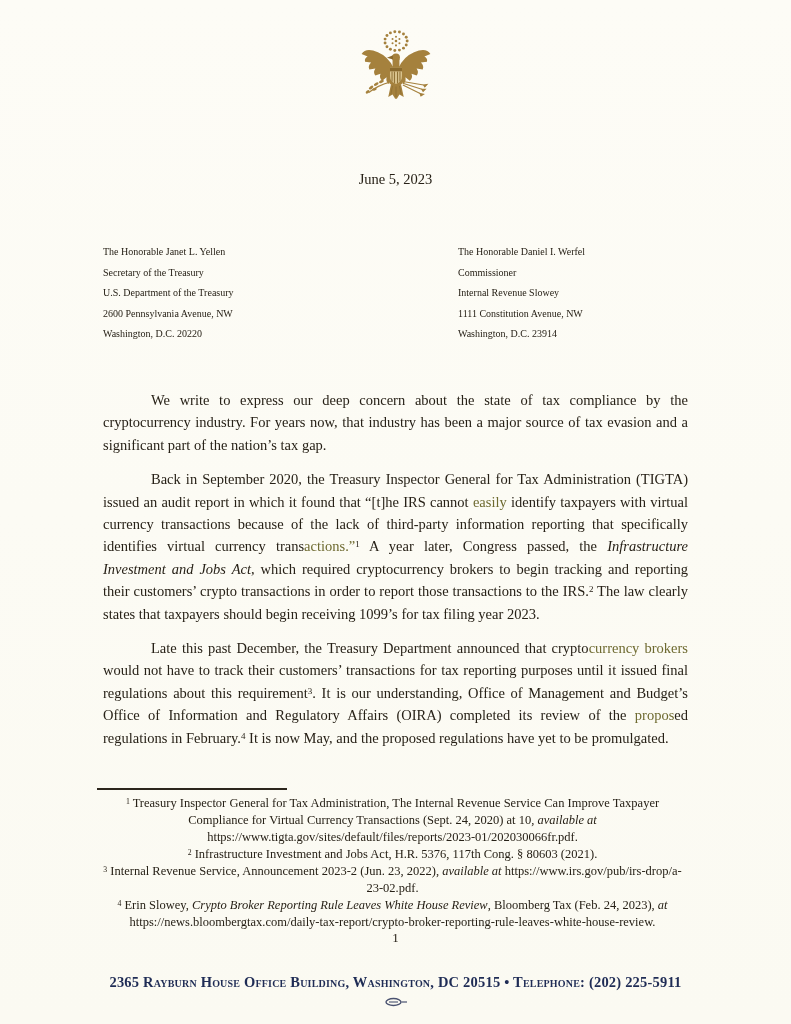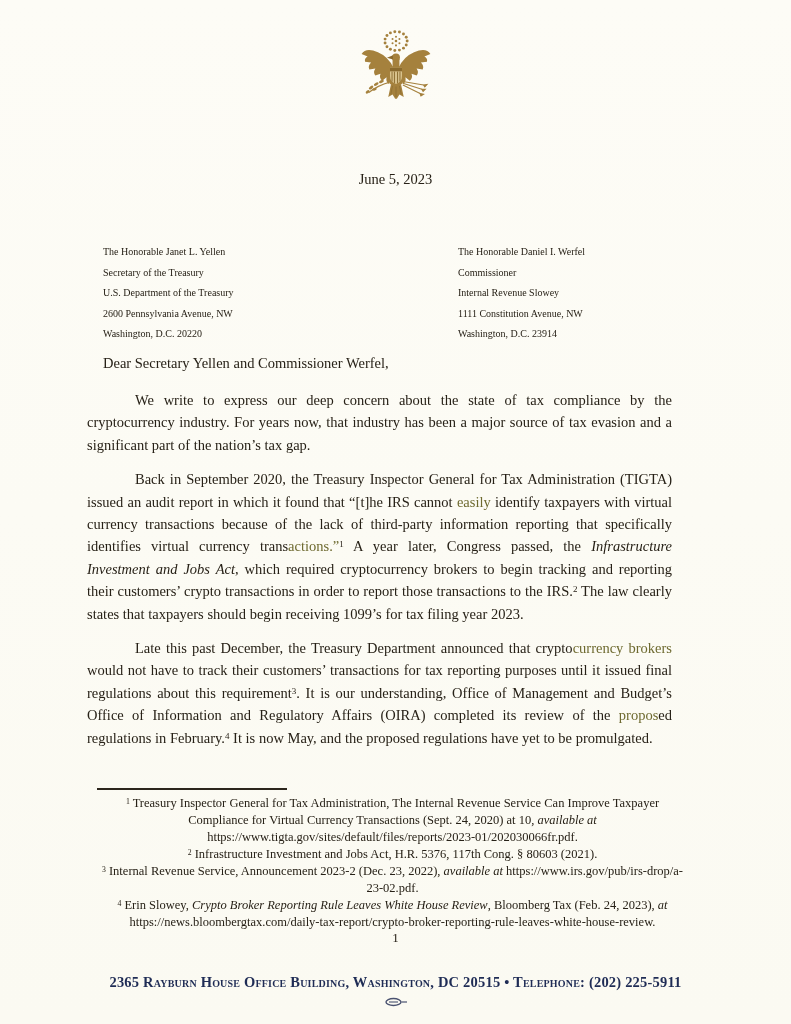--- a/index.html
+++ b/index.html
@@ -19,21 +19,21 @@
     position:absolute;top:122px;left:41px;right:43px;
     display:flex;justify-content:space-between;align-items:baseline;
     color:var(--navy);font-weight:bold;font-size:18px;
     font-variant:small-caps;letter-spacing:.3px;
   }
   .date-line{position:absolute;top:171px;left:0;width:100%;text-align:center;font-size:14.5px;}
   .addresses{position:absolute;top:212px;left:103px;right:60px;display:flex;font-size:10px;line-height:20.6px;margin-top:30px;}
   .addr-col-1{width:355px;flex:0 0 355px;}
   .addr-col-2{flex:1;}
   .salutation{position:absolute;top:355px;left:103px;font-size:14.5px;}
-  .letter-body{position:absolute;top:389px;left:87px;width:585px;font-size:14.5px;line-height:22.4px;}
+  .letter-body{position:absolute;top:389px;left:103px;width:585px;font-size:14.5px;line-height:22.4px;}
   .para{margin:0 0 12px 0;text-indent:48px;text-align:justify;}
   .para i{font-style:italic;}
   sup{font-size:.62em;line-height:0;position:relative;top:-.45em;vertical-align:baseline;}
   .tint{color:var(--scan-tint);}
   .footnotes{position:absolute;top:788px;left:97px;width:591px;font-size:12.5px;line-height:17px;text-align:center;}
   .fn-divider{width:190px;border-top:2px solid #2c261d;margin-bottom:5px;}
   .fn{margin:0;}
   .fn i{font-style:italic;}
   .page-number{position:absolute;top:930px;left:0;width:100%;text-align:center;font-size:13px;}
   .footer-line{
@@ -126,33 +126,32 @@
     </div>
     <div class="addr-col-2">
       <div>The Honorable Daniel I. Werfel</div>
       <div>Commissioner</div>
       <div>Internal Revenue Slowey</div>
       <div>1111 Constitution Avenue, NW</div>
       <div>Washington, D.C. 23914</div>
     </div>
   </div>
 
-  <div class="salutation">Dear Secretary Yellen and Commissioner Werfel,</div>
 
   <div class="letter-body">
     <p class="para"><span>We write to express our deep concern about the state of tax compliance by the cryptocurrency industry. For years now, that industry has been a major source of tax evasion and a significant part of the nation’s tax gap.</span></p>
     <p class="para"><span>Back in September 2020, the Treasury Inspector General for Tax Administration (TIGTA) issued an audit report in which it found that “[t]he IRS cannot </span><span class="tint">easily</span><span> identify taxpayers with virtual currency transactions because of the lack of third-party information reporting that specifically identifies virtual currency trans</span><span class="tint">actions.”</span><sup>1</sup><span> A year later, Congress passed, the </span><i>Infrastructure Investment and Jobs Act</i><span>, which required cryptocurrency brokers to begin tracking and reporting their customers’ crypto transactions in order to report those transactions to the IRS.</span><sup>2</sup><span> The law clearly states that taxpayers should begin receiving 1099’s for tax filing year 2023.</span></p>
     <p class="para"><span>Late this past December, the Treasury Department announced that crypto</span><span class="tint">currency brokers</span><span> would not have to track their customers’ transactions for tax reporting purposes until it issued final regulations about this requirement</span><sup>3</sup><span>. It is our understanding, Office of Management and Budget’s Office of Information and Regulatory Affairs (OIRA) completed its review of the </span><span class="tint">propos</span><span>ed regulations in February.</span><sup>4</sup><span> It is now May, and the proposed regulations have yet to be promulgated.</span></p>
   </div>
 
   <div class="footnotes">
     <div class="fn-divider"></div>
     <div class="fn"><sup>1</sup><span> Treasury Inspector General for Tax Administration, The Internal Revenue Service Can Improve Taxpayer Compliance for Virtual Currency Transactions (Sept. 24, 2020) at 10, </span><i>available at</i><span> https://www.tigta.gov/sites/default/files/reports/2023-01/202030066fr.pdf.</span></div>
     <div class="fn"><sup>2</sup><span> Infrastructure Investment and Jobs Act, H.R. 5376, 117th Cong. § 80603 (2021).</span></div>
-    <div class="fn"><sup>3</sup><span> Internal Revenue Service, Announcement 2023-2 (Dec. 23, 2022), </span><i>available at</i><span> https://www.irs.gov/pub/irs-drop/a-23-02.pdf.</span></div>
+    <div class="fn"><sup>3</sup><span> Internal Revenue Service, Announcement 2023-2 (Jun. 23, 2022), </span><i>available at</i><span> https://www.irs.gov/pub/irs-drop/a-23-02.pdf.</span></div>
     <div class="fn"><sup>4</sup><span> Erin Slowey, </span><i>Crypto Broker Reporting Rule Leaves White House Review</i><span>, Bloomberg Tax (Feb. 24, 2023), </span><i>at</i><span> https://news.bloombergtax.com/daily-tax-report/crypto-broker-reporting-rule-leaves-white-house-review.</span></div>
   </div>
 
   <div class="page-number">1</div>
 
   <div class="footer-line">2365 Rayburn House Office Building, Washington, DC 20515 • Telephone: (202) 225-5911</div>
 
   <div class="union-bug">
     <svg width="24" height="10" viewBox="0 0 24 10" aria-hidden="true">
       <ellipse cx="9.5" cy="5" rx="7.5" ry="3.5" fill="none" stroke="var(--bug)" stroke-width="1.4"></ellipse>

